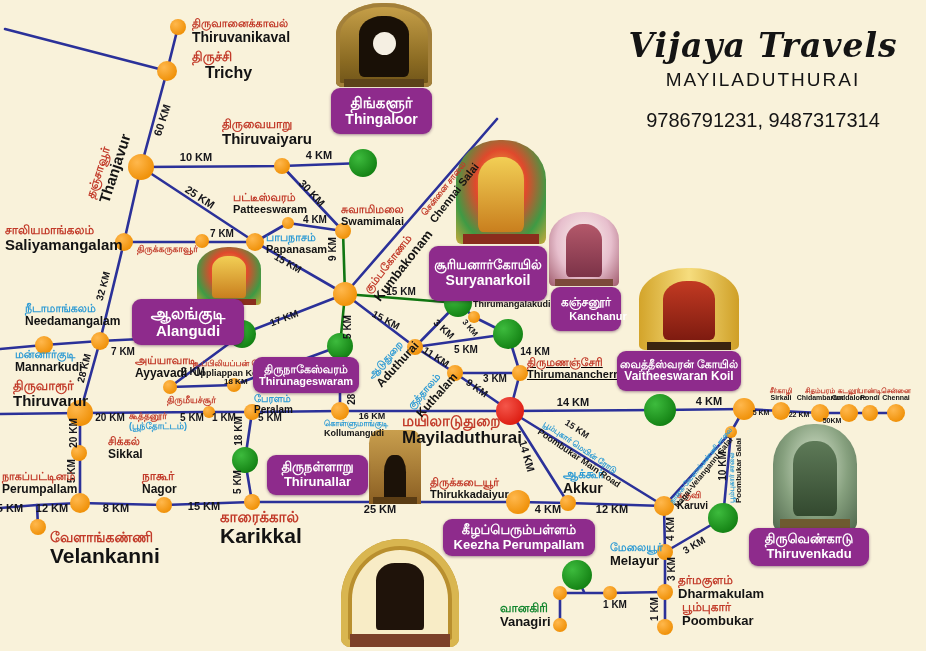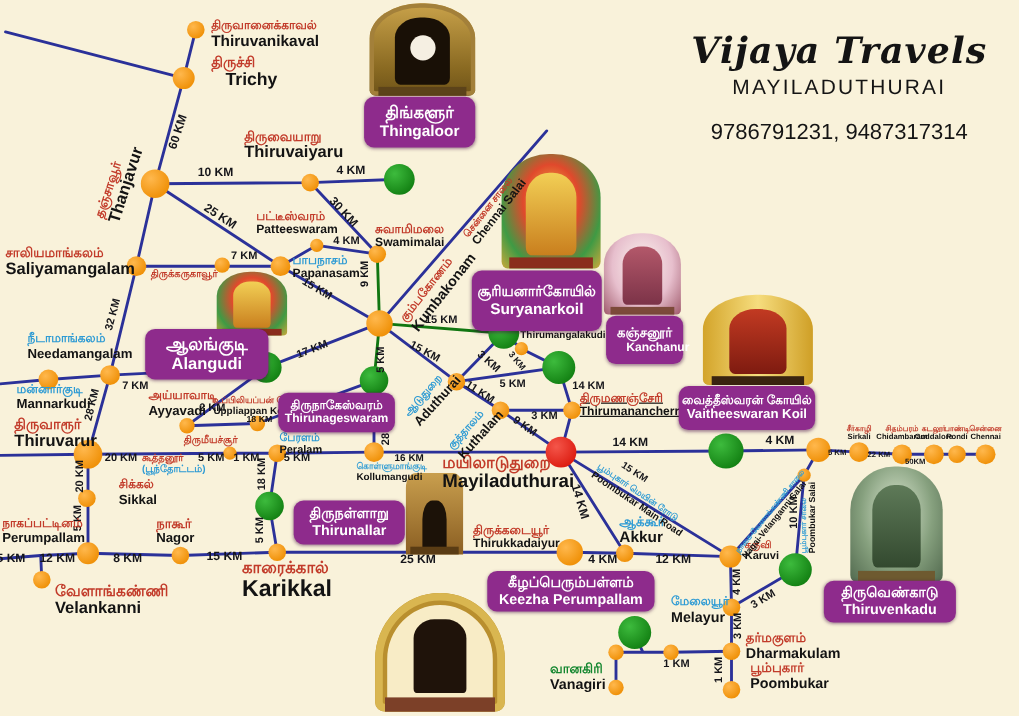--- a/index.html
+++ b/index.html
@@ -19,21 +19,21 @@
   .lbl{position:absolute;line-height:1.07;white-space:nowrap;transform-origin:left top;}
   .ctr{transform:translateX(-50%);text-align:center;}
   .tam{font-weight:700;}
   .eng{font-weight:700;color:var(--text-black,#131313);}
   .red{color:var(--tamil-red,#c23b2a);}
   .blue{color:var(--tamil-blue,#2e9bd4);}
   .grn{color:var(--tamil-green,#13862e);}
   .ml{margin-left:30px;}
   .s7{font-size:7px;}.s8{font-size:8px;}.s9{font-size:9px;}.s10{font-size:10px;}
   .s11{font-size:11px;}.s12{font-size:12px;}.s13{font-size:13px;}.s14{font-size:14px;}
-  .s15{font-size:15px;}.s16{font-size:16px;margin-left:13px;}.s17{font-size:17px;}.s19{font-size:15px;}.s21{font-size:21px;}
+  .s15{font-size:15px;}.s16{font-size:16px;margin-left:13px;}.s17{font-size:17px;}.s19{font-size:21px;}.s21{font-size:21px;}
   .pbox{position:absolute;background:var(--box-purple,#8e2b8c);border-radius:9px;color:#fff;
         display:flex;flex-direction:column;align-items:center;justify-content:center;text-align:center;
         box-shadow:0 1px 3px rgba(60,0,60,.45);line-height:1.12;}
   .pbox .tl,.pbox .el{font-weight:700;white-space:nowrap;}
   .timg{position:absolute;}
   .timg .arch{position:absolute;inset:0;border-radius:48% 48% 6% 6%/38% 38% 6% 6%;}
   .timg .idol{position:absolute;left:24%;top:16%;width:52%;height:72%;
               border-radius:46% 46% 10% 10%/30% 30% 10% 10%;}
   .timg .base{position:absolute;left:8%;bottom:0;width:84%;height:10%;}
   .v-dark .arch{background:linear-gradient(180deg,#c9a24a,#8a6a22 70%,#6e5318);box-shadow:inset 0 0 0 4px #a3803a;}

